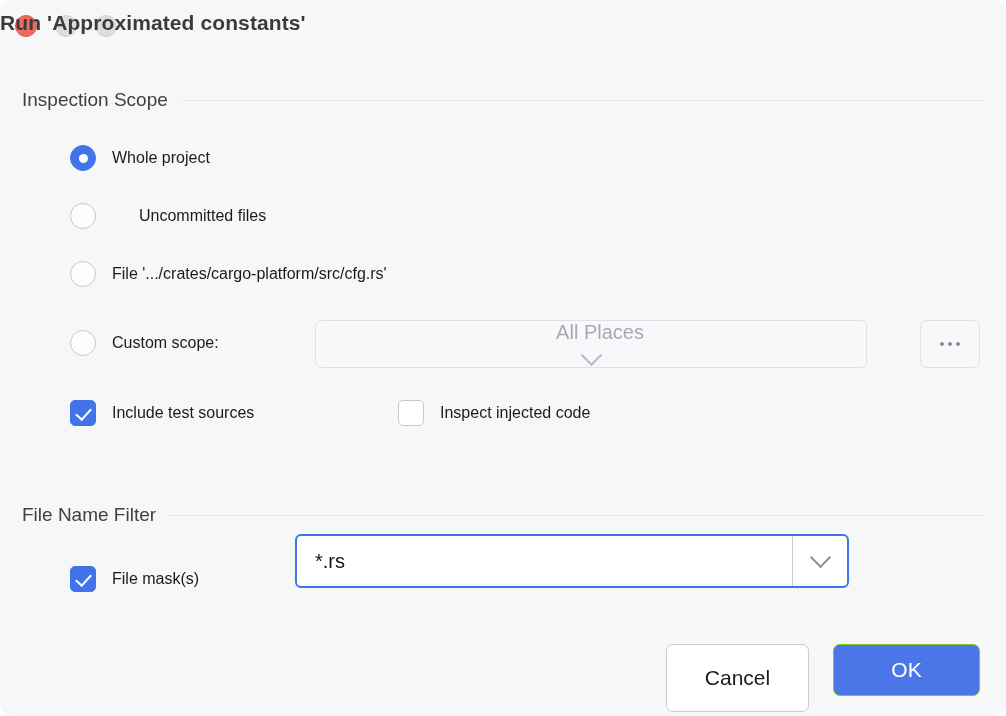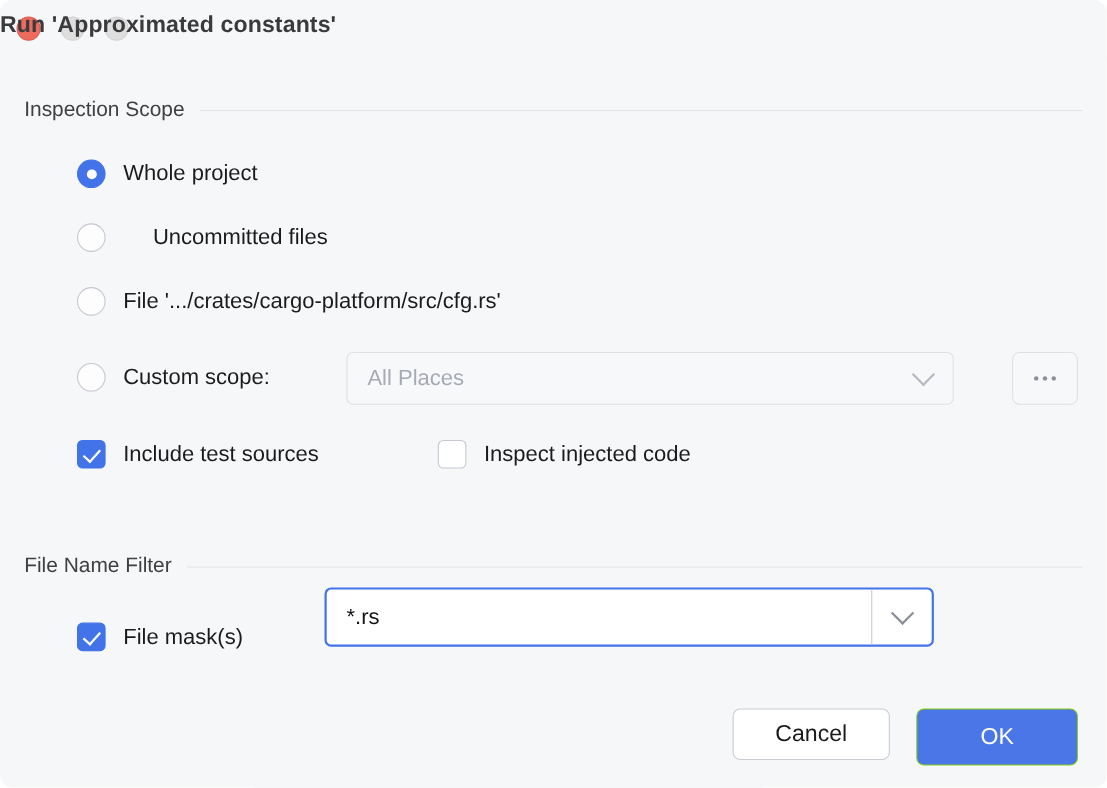--- a/index.html
+++ b/index.html
@@ -130,21 +130,21 @@
     content: "";
     position: absolute;
     left: 8px; top: 4px;
     width: 7px; height: 13px;
     border: solid #ffffff;
     border-width: 0 2.6px 2.6px 0;
     transform: rotate(42deg);
   }
 
   .ctrl-label {
-    font-size: 20px;
+    font-size: 16px;
     color: #1b1b1c;
     margin-left: 16px;
     white-space: nowrap;
   }
 
   
   .combo {
     position: absolute;
     box-sizing: border-box;
     display: flex;
@@ -261,21 +261,21 @@
   <div class="row" style="left:70px; top:261px;">
     <span class="radio"></span>
     <span class="ctrl-label">File '.../crates/cargo-platform/src/cfg.rs'</span>
   </div>
 
   <div class="row" style="left:70px; top:330px;">
     <span class="radio"></span>
     <span class="ctrl-label">Custom scope:</span>
   </div>
 
-  <div class="combo disabled" style="left:315px; top:320px; width:552px; height:48px;">
+  <div class="combo disabled" style="left:315px; top:320px; width:552px; height:48px;flex-direction:column;">
     <span class="combo-value" title="All Places">All Places</span>
     <span class="combo-arrow">
         <span class="chev"></span>
       </span>
   </div>
 
   <div class="browse-btn" style="left:920px; top:320px; width:60px; height:48px;">
     <span class="dot"></span>
     <span class="dot"></span>
     <span class="dot"></span>
@@ -302,17 +302,17 @@
   </div>
 
   <div class="combo focused" style="left:295px; top:534px; width:554px; height:54px;">
     <span class="combo-value" title="*.rs">*.rs</span>
     <span class="combo-divider"></span>
     <span class="combo-arrow">
         <span class="chev"></span>
       </span>
   </div>
 
-  <div class="btn secondary" style="left:666px; top:644px; width:143px; height:47px;">Cancel</div>
+  <div class="btn secondary" style="left:666px; top:644px; width:143px; height:68px;">Cancel</div>
 
   <div class="btn primary" style="left:833px; top:644px; width:147px; height:52px;">OK</div>
 
 </div>
 
 </body></html>

